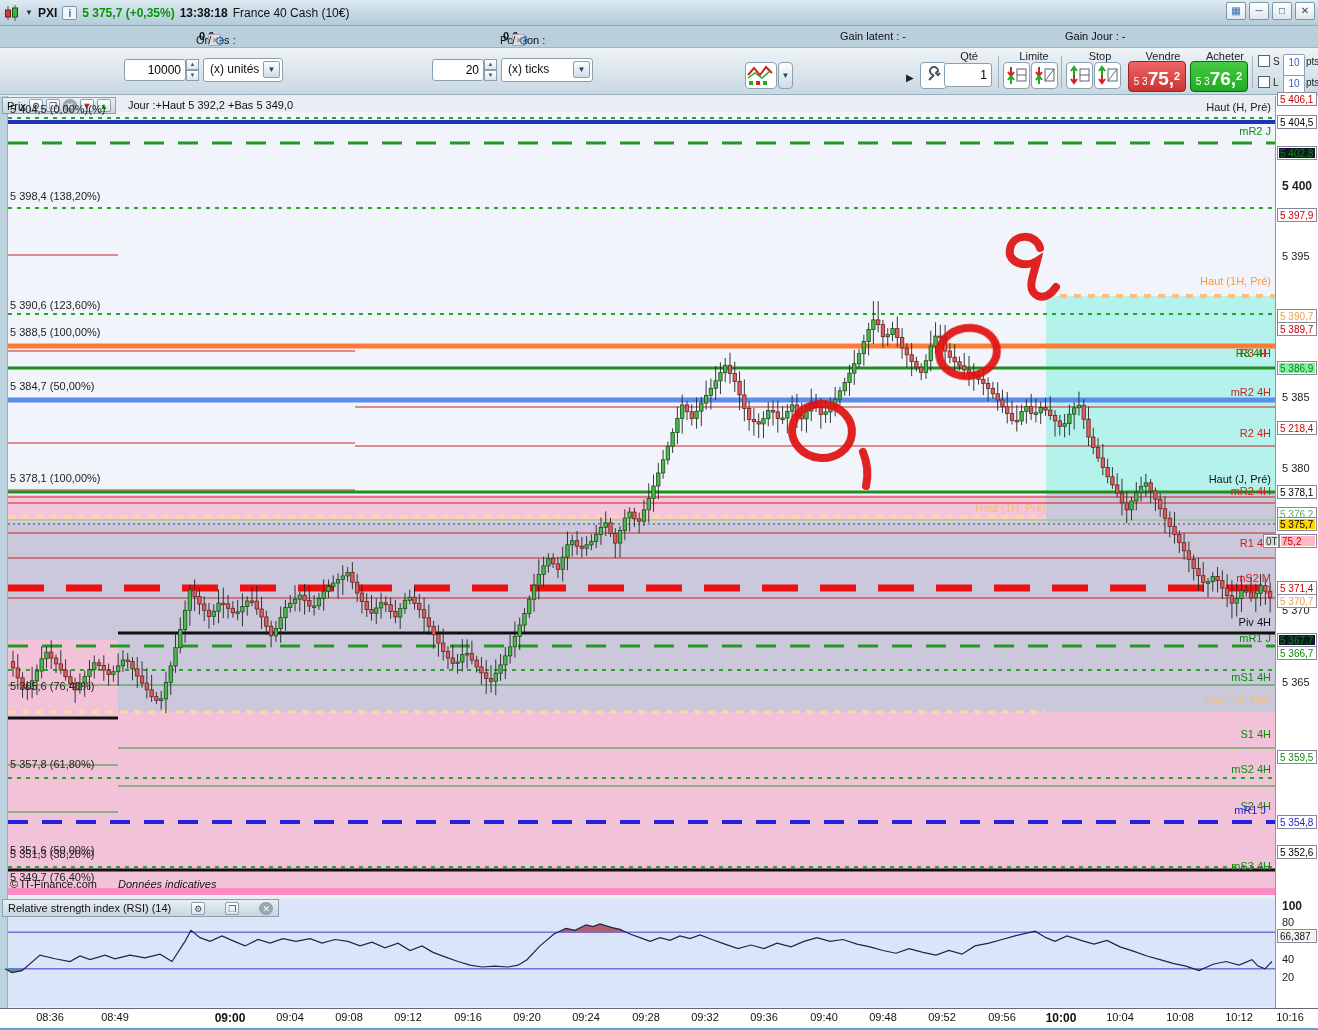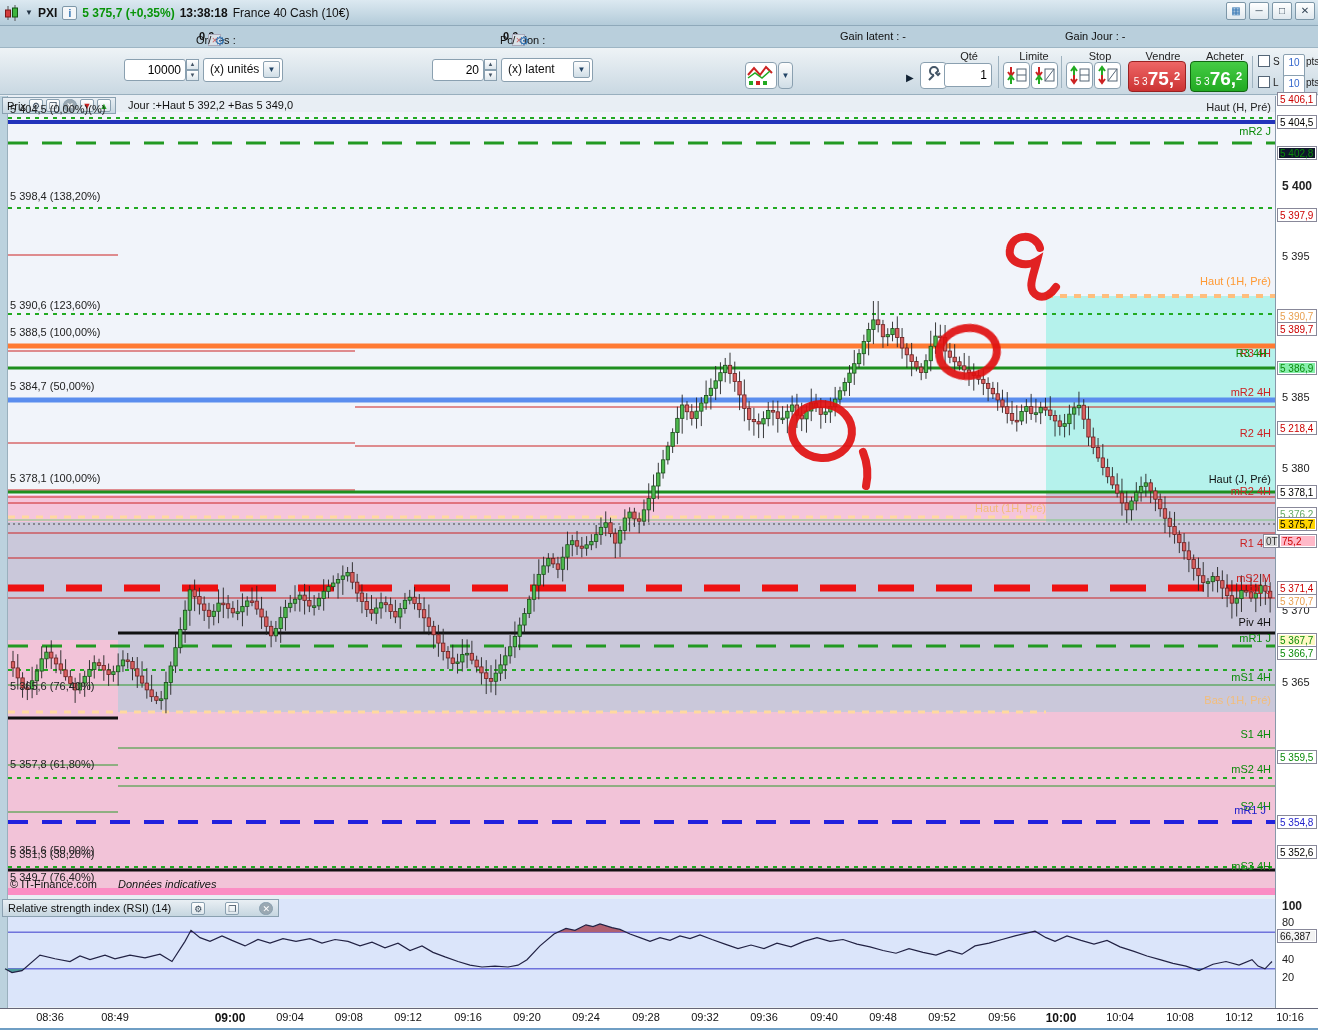--- a/index.html
+++ b/index.html
@@ -121,21 +121,21 @@
     </span>
   <span class="tb-select" style="left:203px; top:10px; width:80px;">
     <span>(x) unités</span><span class="dd">▼</span>
   </span>
   <input class="tb-input" style="left: 432px; top: 11px; width: 52px;" value="20">
   <span class="spin" style="left:484px; top:11px;">
       <b>▲</b>
       <b>▼</b>
     </span>
   <span class="tb-select" style="left:501px; top:10px; width:92px;">
-    <span>(x) latent</span><span class="dd">▼</span>
+    <span>(x) ticks</span><span class="dd">▼</span>
   </span>
 
   <span class="ordbtn" style="left:745px; width:32px;">
     <svg width="28" height="23" viewBox="0 0 28 23">
       <polyline points="2,12 8,5 14,12 20,4 26,10" fill="none" stroke="#c22" stroke-width="2"></polyline>
       <polyline points="2,15 9,10 16,15 24,8" fill="none" stroke="#2a2" stroke-width="1.5"></polyline>
       <rect x="3" y="18" width="4" height="4" fill="#2a2"></rect>
         <rect x="10" y="18" width="4" height="4" fill="#c22"></rect>
       <rect x="17" y="18" width="4" height="4" fill="#2a2"></rect>
     </svg>
@@ -972,21 +972,21 @@
 <div class="axis-box" style="top: 322px; background: rgb(255, 255, 255); color: rgb(204, 0, 0);">5 389,7</div>
 <div class="axis-box" style="top: 361px; background: #86efac; color: rgb(10, 138, 10);">5 386,9</div>
 <div class="axis-box" style="top: 421px; background: rgb(255, 255, 255); color: rgb(204, 0, 0);">5 218,4</div>
 <div class="axis-box" style="top: 485px; background: rgb(255, 255, 255); color: rgb(0, 0, 0);">5 378,1</div>
 <div class="axis-box" style="top: 507px; background: rgb(255, 255, 255); color: rgb(102, 170, 102);">5 376,2</div>
 <div class="axis-box" style="top: 517px; background: rgb(255, 212, 0); color: rgb(0, 0, 0);">5 375,7</div>
 <div class="axis-box" style="top: 534px; left: 1263px; width: 16px; background: rgb(216, 216, 216); color: rgb(51, 51, 51);">0T</div>
 <div class="axis-box" style="top: 534px; background: rgb(255, 185, 201); color: rgb(204, 0, 0); left: 1279px; width: 38px;">75,2</div>
 <div class="axis-box" style="top: 581px; background: rgb(255, 255, 255); color: rgb(204, 0, 0);">5 371,4</div>
 <div class="axis-box" style="top: 594px; background: rgb(255, 255, 255); color: rgb(232, 160, 80);">5 370,7</div>
-<div class="axis-box" style="top: 633px; background: #fef9c3; color: rgb(10, 138, 10);">5 367,7</div>
+<div class="axis-box" style="top: 633px; background: #0f172a; color: rgb(10, 138, 10);">5 367,7</div>
 <div class="axis-box" style="top: 646px; background: rgb(255, 255, 255); color: rgb(10, 138, 10);">5 366,7</div>
 <div class="axis-box" style="top: 750px; background: rgb(255, 255, 255); color: rgb(10, 138, 10);">5 359,5</div>
 <div class="axis-box" style="top: 815px; background: rgb(255, 255, 255); color: rgb(34, 34, 204);">5 354,8</div>
 <div class="axis-box" style="top: 845px; background: rgb(255, 255, 255); color: rgb(0, 0, 0);">5 352,6</div>
 <div class="axis-tick" style="top: 899px; left: 1282px; font-weight: bold; font-size: 12px;">100</div>
 <div class="axis-tick" style="top: 916px; left: 1282px;">80</div>
 <div class="axis-tick" style="top: 953px; left: 1282px;">40</div>
 <div class="axis-tick" style="top: 971px; left: 1282px;">20</div>
 <div class="axis-box" style="top: 929px; background: rgb(242, 242, 242); color: rgb(17, 17, 17); width: 40px;">66,387</div>
 <div class="time-label" style="left: 50px;">08:36</div>

